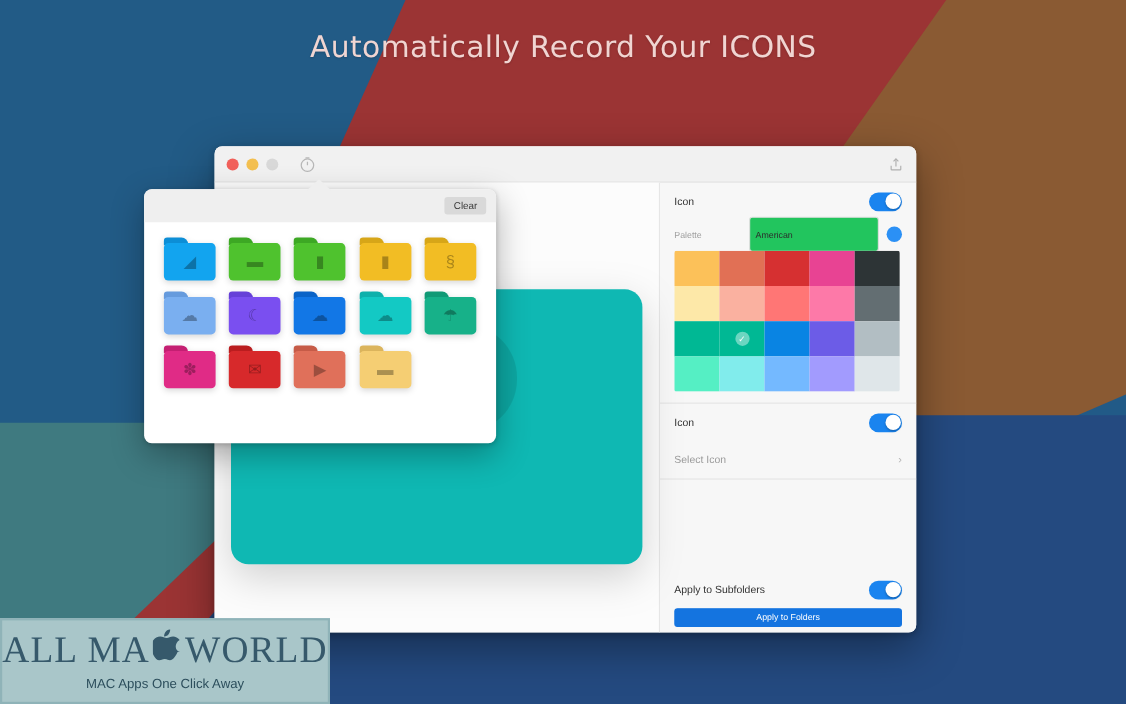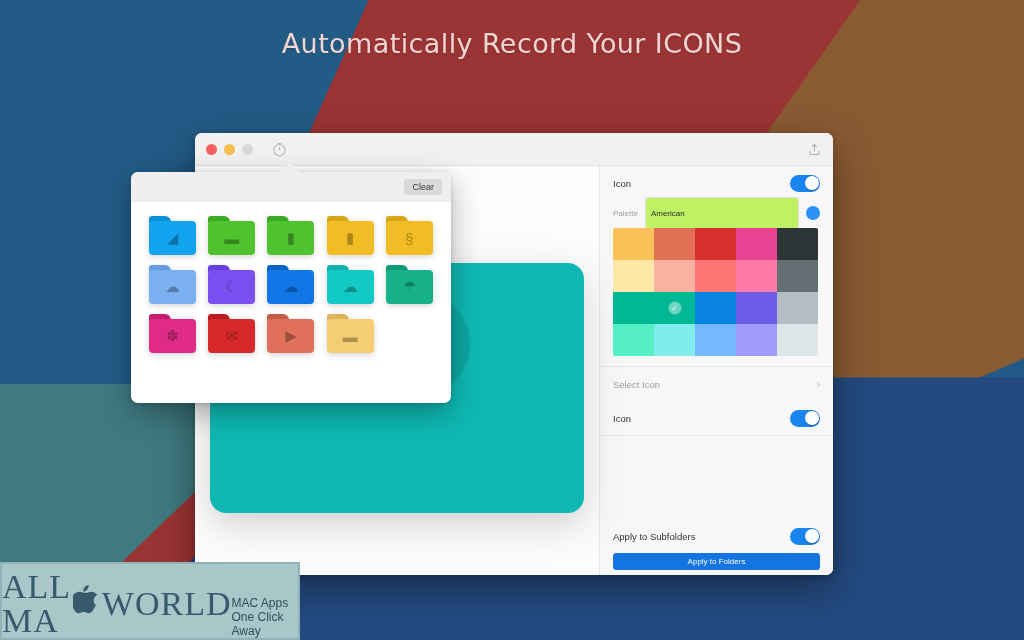--- a/index.html
+++ b/index.html
@@ -132,23 +132,23 @@
   .toggle .knob {
     position: absolute; top: 1.5px; right: 1.5px;
     width: 14px; height: 14px; border-radius: 50%; background: #fff;
     box-shadow: 0 1px 2px rgba(0,0,0,.28);
   }
   .palette-row {
     display: flex; align-items: center; gap: 7px; height: 26px;
   }
   .palette-label { font-size: 8px; color: #a0a0a0; flex: 0 0 auto; text-align: center; }
   .palette-field {
-    flex: 1; height: 32px; background: #bef264; border: 1px solid #dedede;
+    flex: 1; height: 32px; background: #22c55e; border: 1px solid #dedede;
     border-radius: 3px; display: flex; align-items: center;
-    padding: 0 5px; font-size: 8px; color: #2c2c2c;
+    padding: 0 5px; font-size: 8px; color: #2c2c2c; margin-left: 36px;
   }
   .palette-btn {
     width: 14px; height: 14px; border-radius: 50%; background: #2b90f5;
     flex: 0 0 auto;
   }
   .swatch-grid {
     display: grid; grid-template-columns: repeat(5, 1fr);
     width: 205px; margin: 2px 0 10px 0;
     border-radius: 2px; overflow: hidden;
   }
@@ -221,22 +221,22 @@
     position: absolute; left: 0; top: 5px; width: 47px; height: 34px;
     display: flex; align-items: center; justify-content: center;
   }
 
   
   .logo {
     position: absolute; left: 0; bottom: 0;
     width: 300px; height: 78px;
     background: #a9c6c9;
     border: 2px solid #8fb3b8;
-    display: flex; 
-    align-items: flex-end; justify-content: center;
+    display: flex; flex-direction: column;
+    align-items: center; justify-content: center;
   }
   .logo-main {
     font-family: "Liberation Serif", serif;
     font-size: 34px; letter-spacing: 1px; color: #36596b;
     display: flex; align-items: center; gap: 3px; line-height: 1;
   }
   .logo-apple { font-size: 31px; color: #36596b; line-height: 1; position: relative; top: -2px; }
   .logo-sub {
     font-family: "Liberation Sans", sans-serif;
     font-size: 12px; color: #2c4e5c; margin-top: 5px;
@@ -330,28 +330,28 @@
               <div class="swatch" style="background: rgb(116, 185, 255);"></div>
               <div class="swatch" style="background: rgb(162, 155, 254);"></div>
               <div class="swatch" style="background: rgb(223, 230, 233);"></div>
             </div>
         </div>
 
         <div class="sec-divider"></div>
 
         <div class="sec">
           <div class="row">
-            <span class="row-label muted">Select Icon</span>
-            <span class="chev">›</span>
-          </div>
-          <div class="row">
             <span class="row-label">Icon</span>
             <span class="toggle">
                 <span class="knob"></span>
               </span>
+          </div>
+          <div class="row">
+            <span class="row-label muted">Select Icon</span>
+            <span class="chev">›</span>
           </div>
         </div>
 
         <div class="sec-divider"></div>
 
         <div class="spacer"></div>
 
         <div class="sec">
           <div class="row">
             <span class="row-label">Apply to Subfolders</span>

